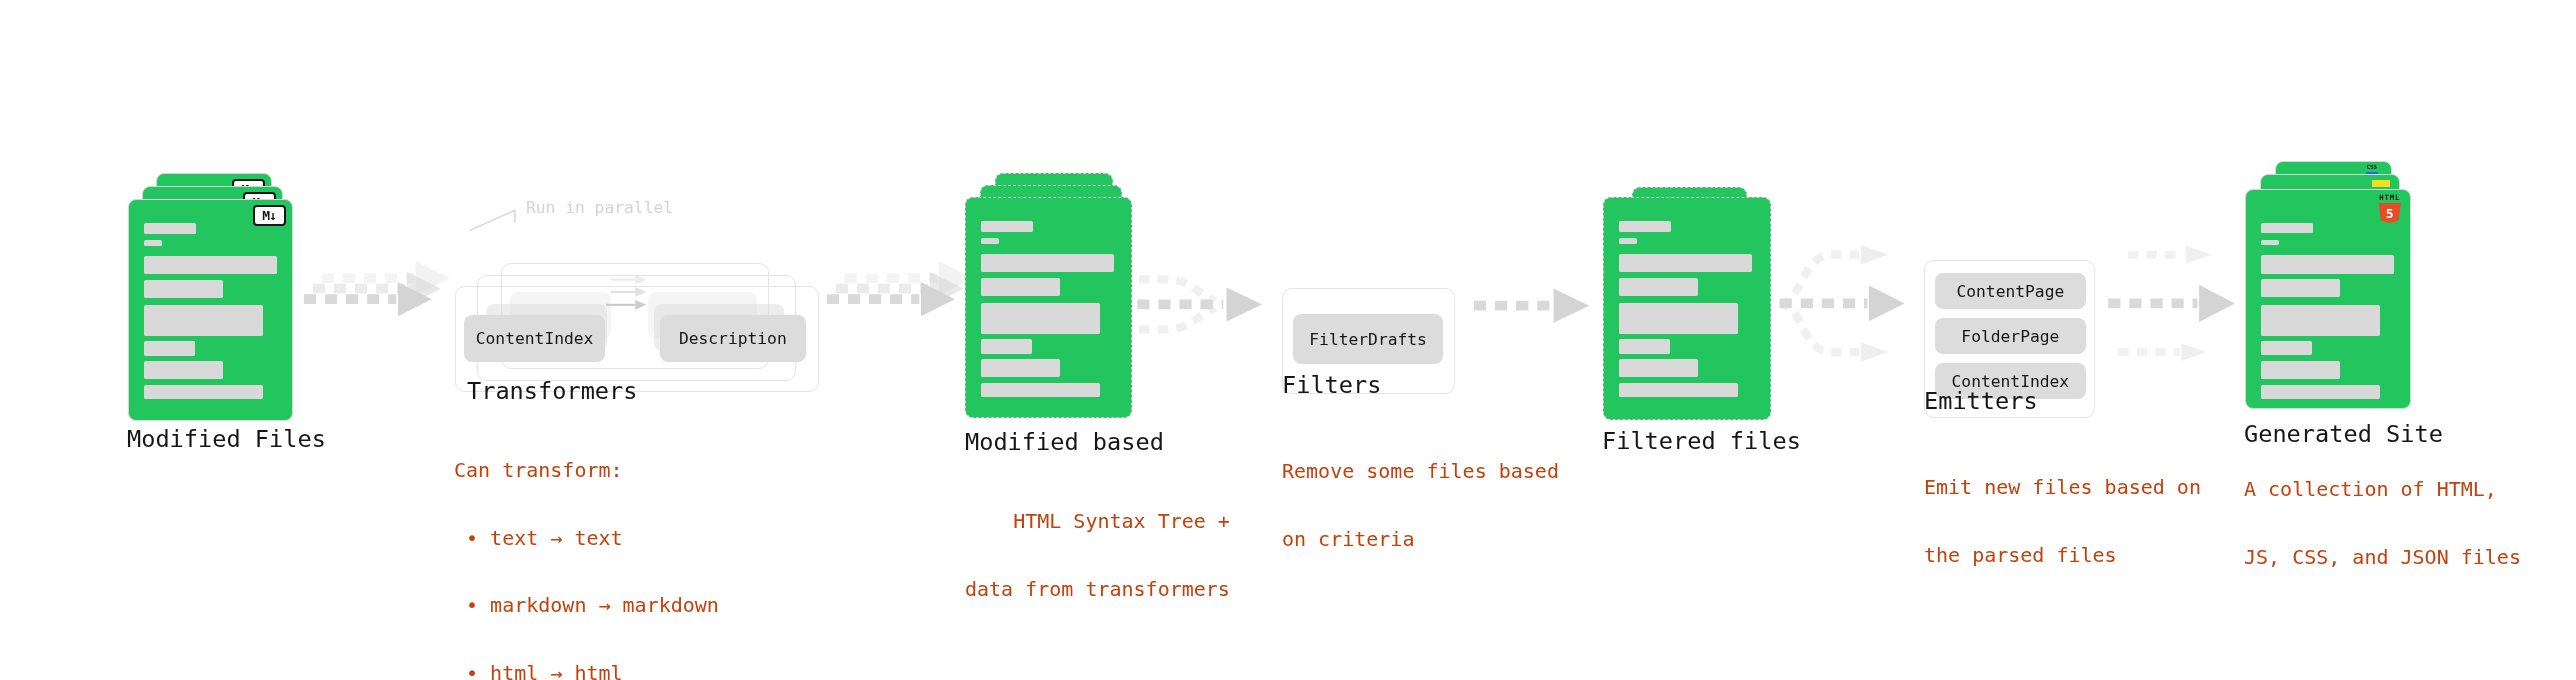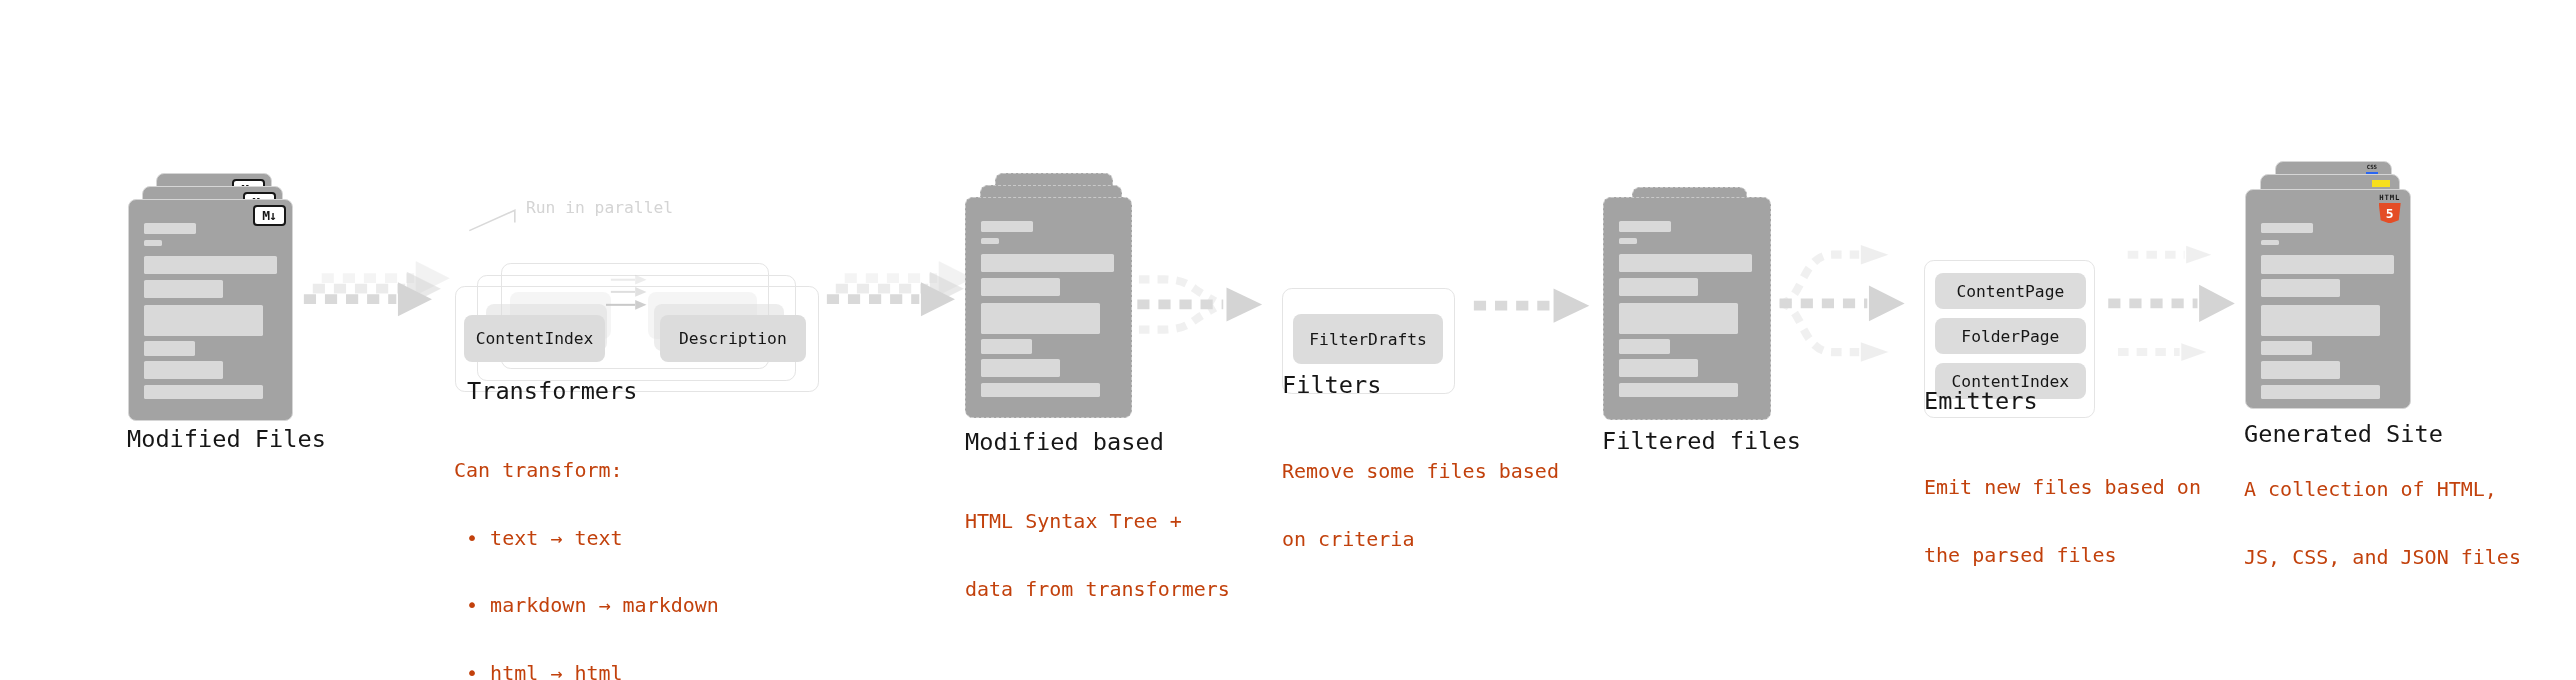--- a/index.html
+++ b/index.html
@@ -4,21 +4,21 @@
 <style>
   * { margin:0; padding:0; box-sizing:border-box; }
   body { background:#fff; }
   #canvas {
     position:relative; width:2576px; height:681px; background:#ffffff;
     font-family:"DejaVu Sans Mono", monospace; color:#1b1b1b; overflow:hidden;
   }
 
   
   .page {
-    position:absolute; background:#a3a3a3; border:1.6px solid #d6d6d6; border-radius:8.1px;
+    position:absolute; background:#22c55e; border:1.6px solid #d6d6d6; border-radius:8.1px;
   }
   .page.dashed { border:1.6px dashed #c9c9c9; }
   .skeleton { position:absolute; left:14.6px; top:23px; right:13px; }
   .bar { background:#d9d9d9; border-radius:1.6px; }
 
   
   .md-badge {
     position:absolute; top:4.9px; right:6.5px; width:32.5px; height:21px;
     border:2.4px solid #161616; border-radius:4.1px; background:#fff;
     font-weight:bold; font-size:13px; color:#161616;
@@ -169,21 +169,21 @@
           <div class="bar" style="width: 18.7px; height: 5.7px; margin-bottom: 9.8px;"></div>
           <div class="bar" style="width: 133px; height: 18.7px; margin-bottom: 5.7px;"></div>
           <div class="bar" style="width: 79px; height: 18px; margin-bottom: 7.3px;"></div>
           <div class="bar" style="width: 119px; height: 31px; margin-bottom: 4.9px;"></div>
           <div class="bar" style="width: 51px; height: 14.6px; margin-bottom: 5.7px;"></div>
           <div class="bar" style="width: 79px; height: 18px; margin-bottom: 5.7px;"></div>
           <div class="bar" style="width: 119px; height: 14px; margin-bottom: 0px;"></div>
         </div>
     </div>
     <div class="h" style="left:965px; top:430px;">Modified based</div>
-    <div class="desc" style="left:965px; top:464px;">
+    <div class="desc" style="left:965px; top:464px;text-align:right;">
       <div>HTML Syntax Tree +</div>
       <div>data from transformers</div>
     </div>
   </div>
 
   <svg style="left:1134px; top:268px;" width="142" height="77" viewBox="0 0 175 95">
     <g opacity="0.38">
       <path d="M6 14 H36 C66 14 70 24 86 33 L100 41" fill="none" stroke="#d9d9d9" stroke-width="10" stroke-dasharray="13 10"></path>
       <path d="M6 76 H36 C66 76 70 66 86 57 L100 49" fill="none" stroke="#d9d9d9" stroke-width="10" stroke-dasharray="13 10"></path>
     </g>

